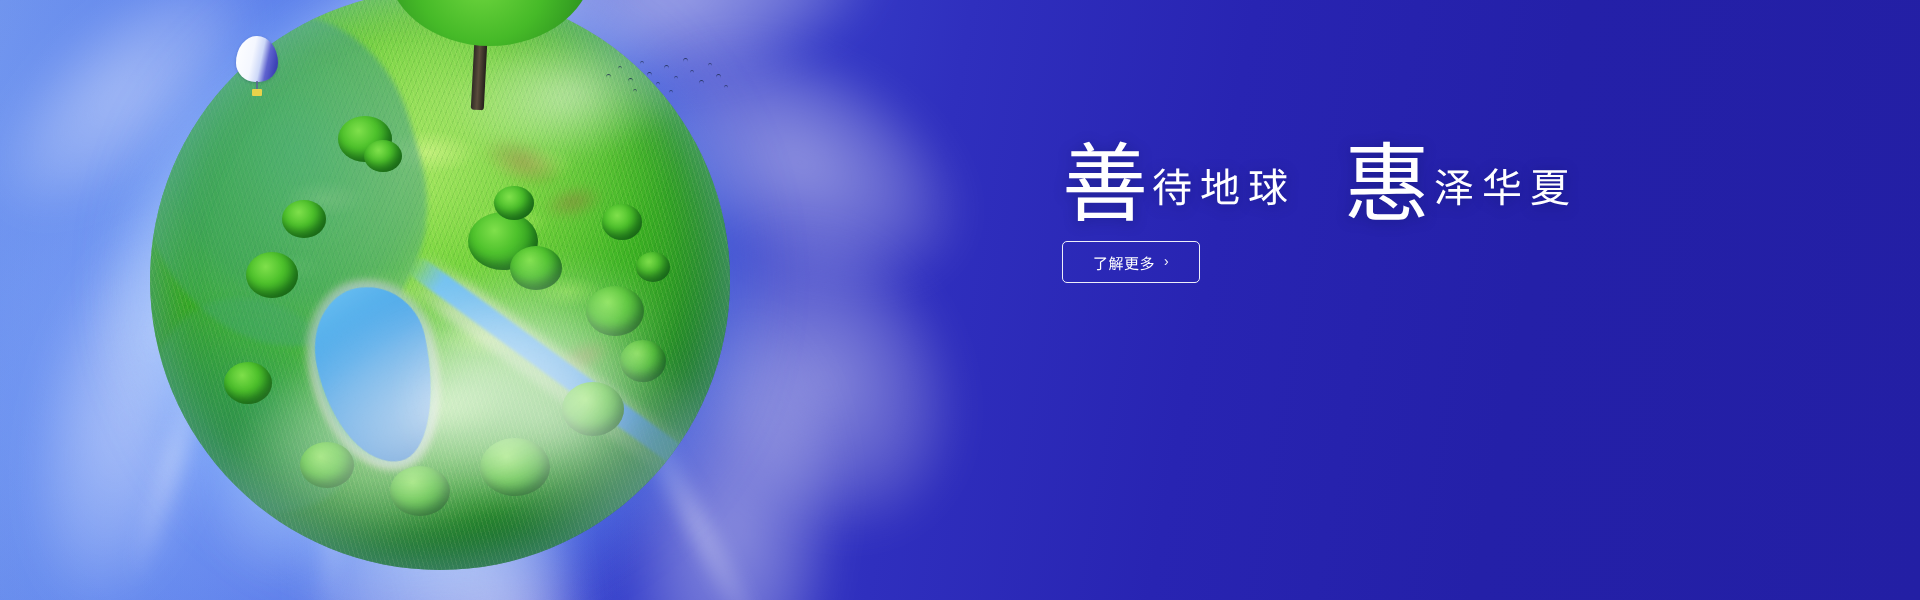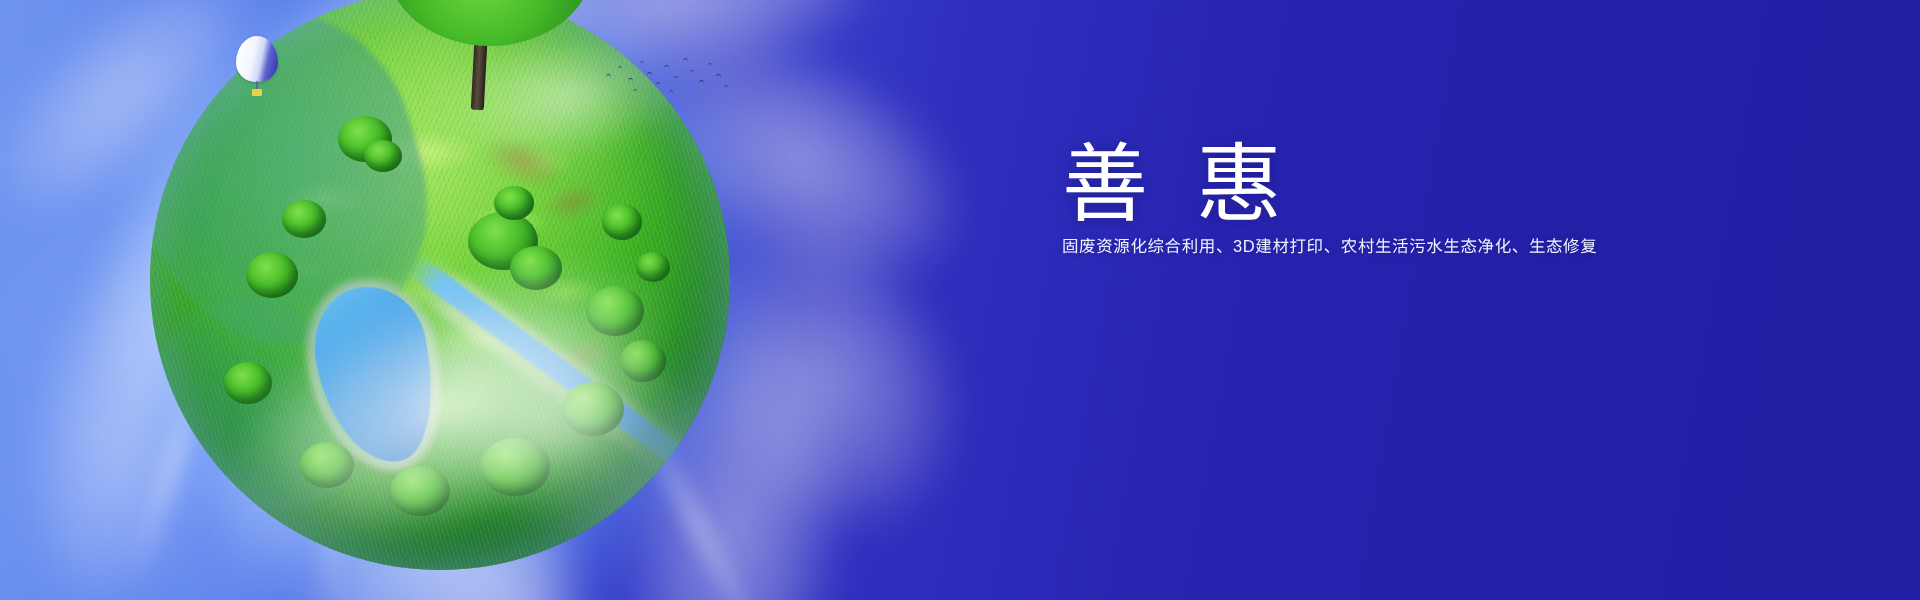--- a/index.html
+++ b/index.html
@@ -538,24 +538,29 @@
     <div class="bird s" style="left:124px;top:33px;"></div>
     <div class="bird s" style="left:33px; top:37px;"></div>
     <div class="bird s" style="left:69px; top:38px;"></div>
   </div>
 
   <div class="content">
 
     <div class="headline">
       <span class="phrase">
         <span class="lead-char">善</span>
+        <span class="tail-chars">待地球</span>
       </span>
       <span class="phrase">
         <span class="lead-char">惠</span>
+        <span class="tail-chars">泽华夏</span>
       </span>
     </div>
 
 
-    <div class="desc">固废资源化综合利用、3D建材打印、农村生活污水生态净化、生态修复</div>
-
+
+    <button class="more-btn">
+      <span>了解更多</span>
+      <span class="chev">›</span>
+    </button>
 
   </div>
 </div>
 
 </body></html>

